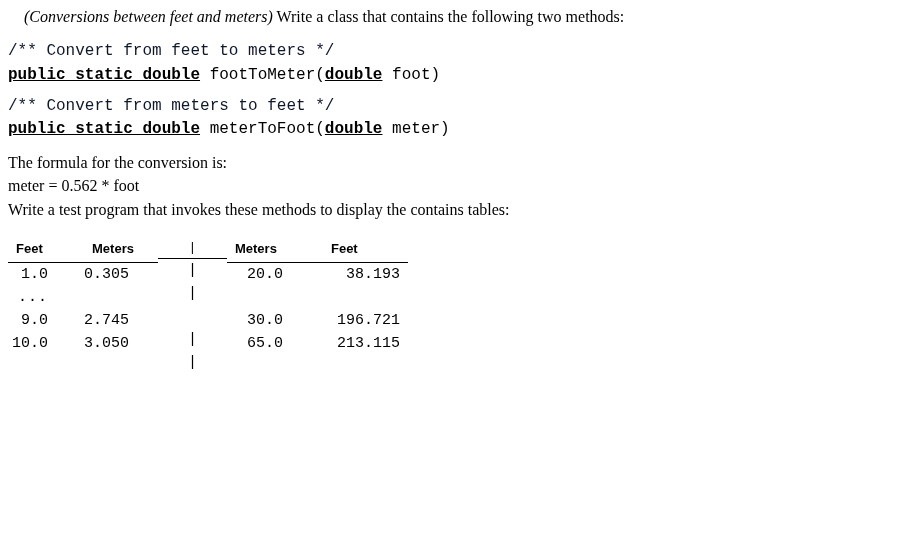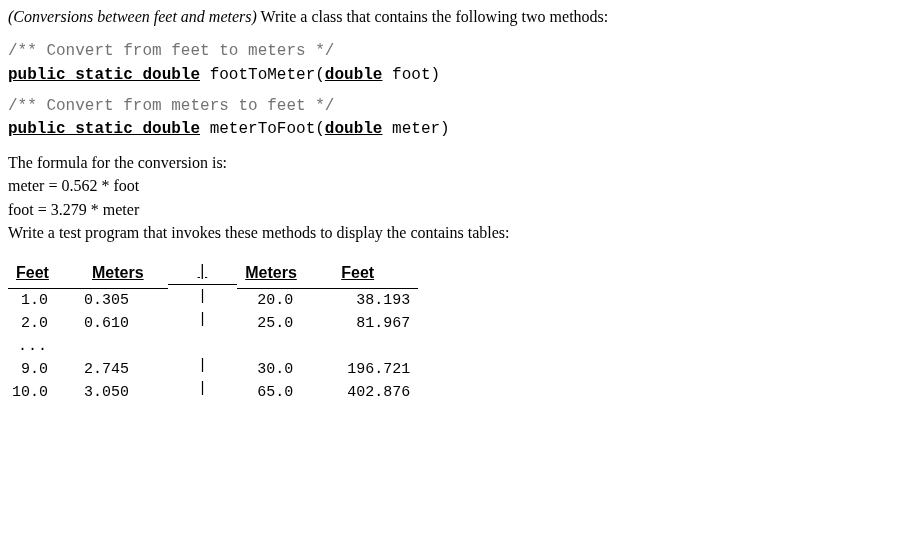--- a/index.html
+++ b/index.html
@@ -5,34 +5,34 @@
     body {
       font-family: Georgia, 'Times New Roman', serif;
       font-size: 16px;
       color: #000;
       margin: 0;
       padding: 4px 8px;
       width: 901px;
       background: #fff;
     }
     .intro-line {
-      margin: 2px 0 12px 0;
+      margin: 2px 0 12px 16px;
       line-height: 1.4;
     }
     .italic {
       font-style: italic;
     }
     .code-block {
       font-family: 'Courier New', Courier, monospace;
       font-size: 16px;
       line-height: 1.45;
       margin: 8px 0;
     }
     .code-block .comment {
-      color: #737373;
+      color: #0f172a;
     }
     .code-block .kw {
       font-weight: bold;
       text-decoration: underline;
     }
     .formula-block {
       font-family: Georgia, 'Times New Roman', serif;
       font-size: 16px;
       line-height: 1.45;
       margin: 10px 0 16px 0;
@@ -45,24 +45,23 @@
       font-size: 14px;
       margin-top: 6px;
     }
     .conv-table {
       border-collapse: collapse;
     }
     .conv-table th {
       text-align: left;
       font-weight: bold;
       font-family: Verdana, Geneva, sans-serif;
-      font-size: 16px;
+      font-size: 13px;
       padding: 4px 24px 6px 8px;
       border-bottom: 1.5px solid #000;
-      text-decoration: underline;
     }
     .conv-table td {
       font-family: 'Courier New', Courier, monospace;
       font-size: 15px;
       padding: 3px 24px 3px 14px;
       text-align: left;
     }
     .sep-col th, .sep-col td {
       font-family: 'Courier New', Courier, monospace;
       font-weight: normal;
@@ -112,38 +111,33 @@
 <div class="code-block">
   <div class="comment">/** Convert from meters to feet */</div>
   <div>
     <span class="kw">public static double</span><span> meterToFoot(</span><span class="kw">double</span><span> meter)</span>
   </div>
 </div>
 
 <div class="formula-block">
   <div>The formula for the conversion is:</div>
   <div>meter = 0.562 * foot</div>
-  <div>foot = 3.279 * meter</div>
   <div>Write a test program that invokes these methods to display the contains tables:</div>
 </div>
 
 <div class="tables-wrap">
   <table class="conv-table left-tab">
     <tbody>
         <tr>
       <th>Feet</th>
       <th>Meters</th>
     </tr>
     <tr>
       <td class="feet-l">1.0</td>
       <td class="meters-l">0.305</td>
-    </tr>
-    <tr>
-      <td class="feet-l">2.0</td>
-      <td class="meters-l">0.610</td>
     </tr>
     <tr class="dots-row">
       <td class="feet-l">...</td>
       <td></td>
     </tr>
     <tr>
       <td class="feet-l">9.0</td>
       <td class="meters-l">2.745</td>
     </tr>
     <tr>
@@ -180,30 +174,26 @@
     <tbody>
         <tr>
       <th>Meters</th>
       <th class="feet-col">Feet</th>
     </tr>
     <tr>
       <td class="meters-r">20.0</td>
       <td class="feet-val">38.193</td>
     </tr>
     <tr>
-      <td class="meters-r">25.0</td>
-      <td class="feet-val">81.967</td>
-    </tr>
-    <tr>
           <td>&nbsp;</td>
           <td></td>
         </tr>
     <tr>
       <td class="meters-r">30.0</td>
       <td class="feet-val">196.721</td>
     </tr>
     <tr>
       <td class="meters-r">65.0</td>
-      <td class="feet-val">402.876</td>
+      <td class="feet-val">213.115</td>
     </tr>
   </tbody>
     </table>
 </div>
 
 </body></html>

